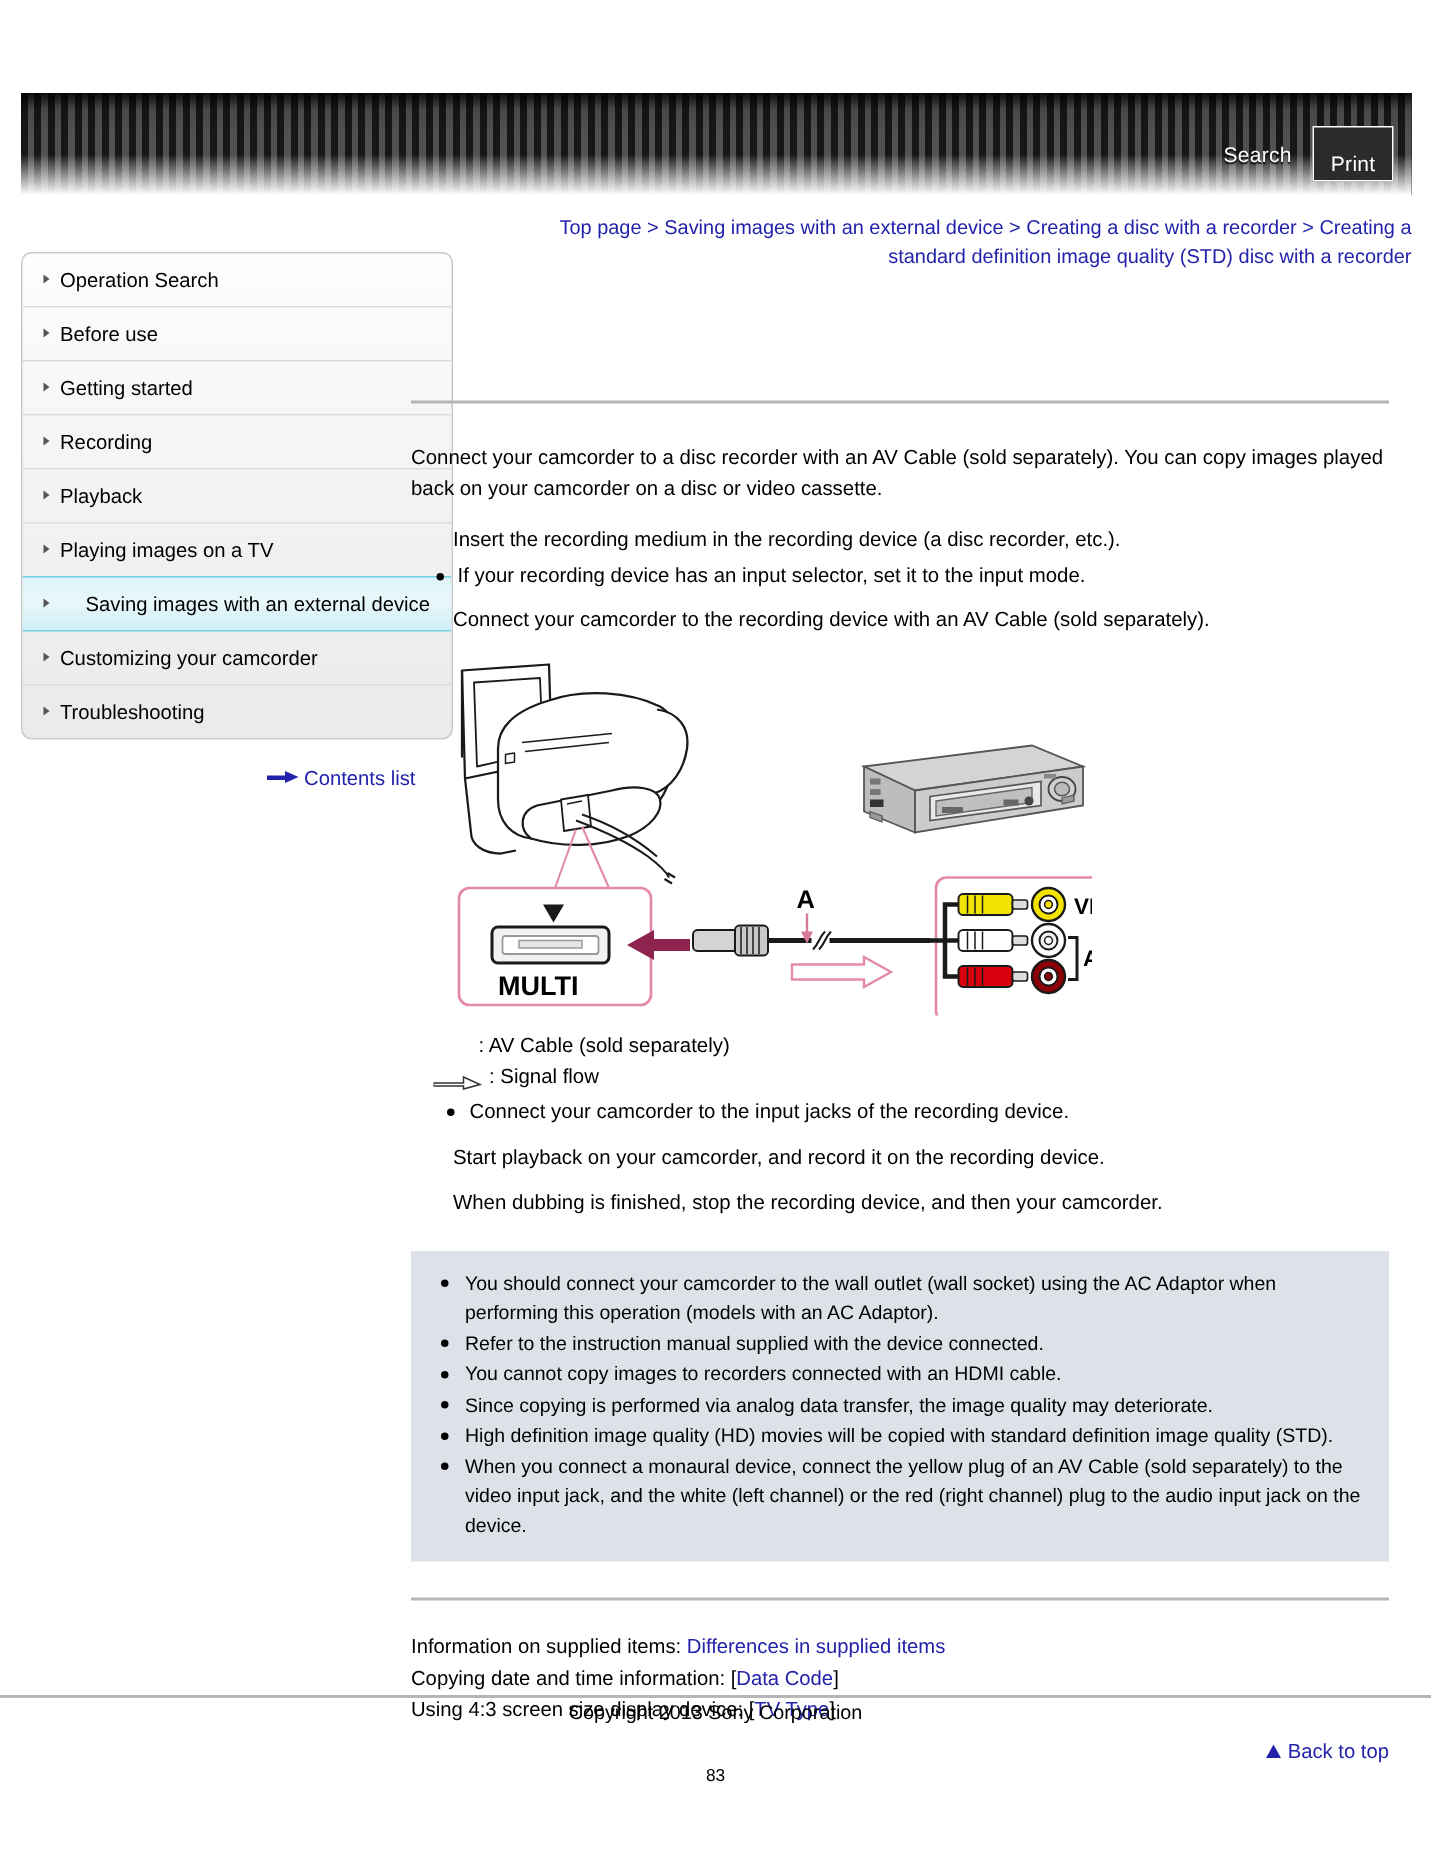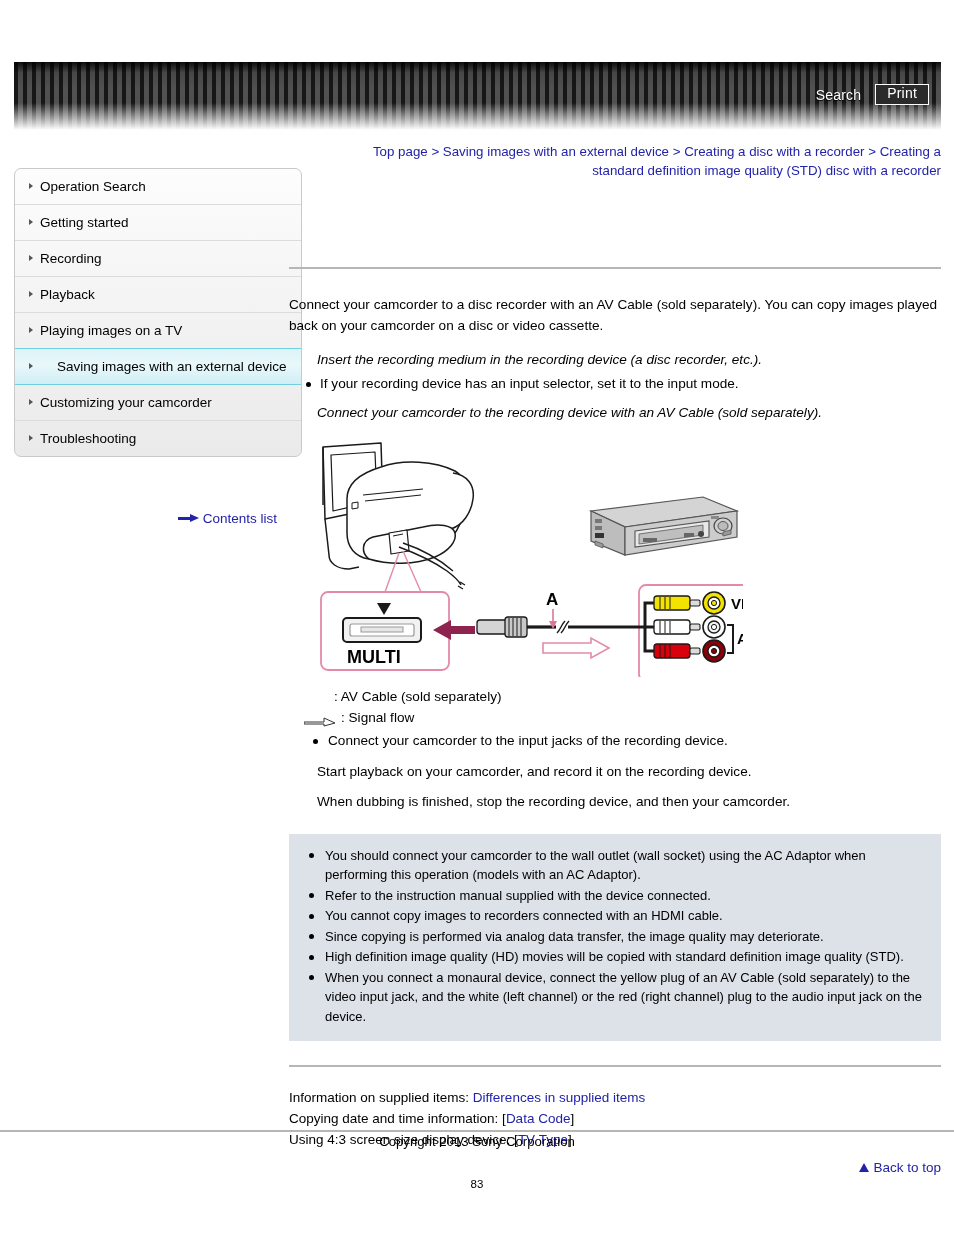--- a/index.html
+++ b/index.html
@@ -65,21 +65,21 @@
     font-size: 14px;
     letter-spacing: .2px;
     text-shadow: 0 1px 1px #000;
     cursor: pointer;
   }
   .print-button {
     color: #ffffff;
     font-size: 14px;
     border: 1px solid #ffffff;
     background: #2b2b2b;
-    padding: 0 11px 3px;
+    padding: 16px 11px 3px;
     cursor: pointer;
     letter-spacing: .2px;
   }
 
   
   .breadcrumb {
     position: absolute;
     left: 289px; top: 142px;
     width: 652px;
     text-align: right;
@@ -155,40 +155,39 @@
   }
   .contents-link {
     color: #2222aa;
     font-size: 13.5px;
     cursor: pointer;
   }
 
   
   .main {
     position: absolute;
-    left: 289px; top: 190px;
+    left: 274px; top: 190px;
     width: 652px;
   }
   .rule {
     height: 2px;
     background: #b6b6b6;
     margin: 0;
   }
   .rule-top { margin-top: 77px; }
   .intro {
     margin-top: 26px;
     font-size: 13.6px;
     line-height: 20.5px;
   }
   .step {
     margin-top: 9px;
     margin-left: 28px;
     font-size: 13.6px;
     line-height: 20px;
-    font-style: italic;
   }
   .sub-bullets {
     margin: 4px 0 0 14px;
     padding: 0;
     list-style: none;
   }
   .sub-bullets li {
     position: relative;
     padding-left: 17px;
     font-size: 13.6px;
@@ -328,20 +327,24 @@
 
 <div class="breadcrumb">
   <span>Top page &gt; Saving images with an external device &gt; Creating a disc with a recorder &gt; Creating a</span><br>
   <span>standard definition image quality (STD) disc with a recorder</span>
 </div>
 
 <div class="sidebar">
   <div class="nav-item">
     <span class="caret"></span>
     <span>Operation Search</span>
+  </div>
+  <div class="nav-item">
+    <span class="caret"></span>
+    <span>Before use</span>
   </div>
   <div class="nav-item">
     <span class="caret"></span>
     <span>Getting started</span>
   </div>
   <div class="nav-item">
     <span class="caret"></span>
     <span>Recording</span>
   </div>
   <div class="nav-item">

